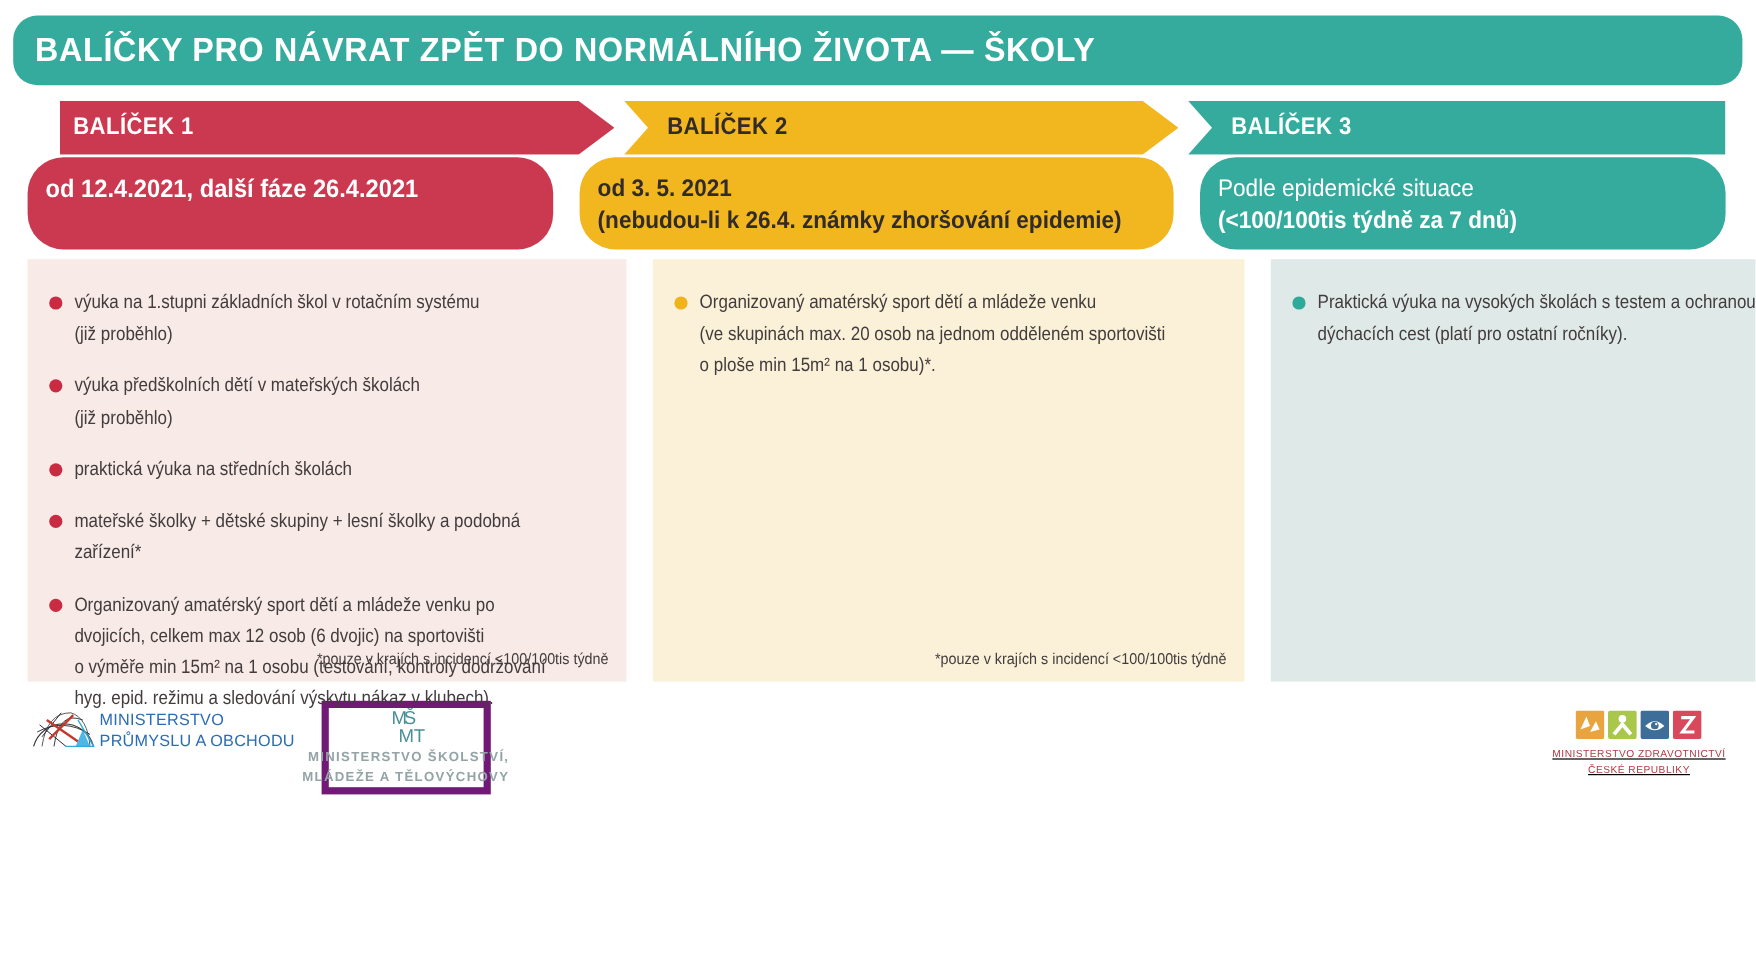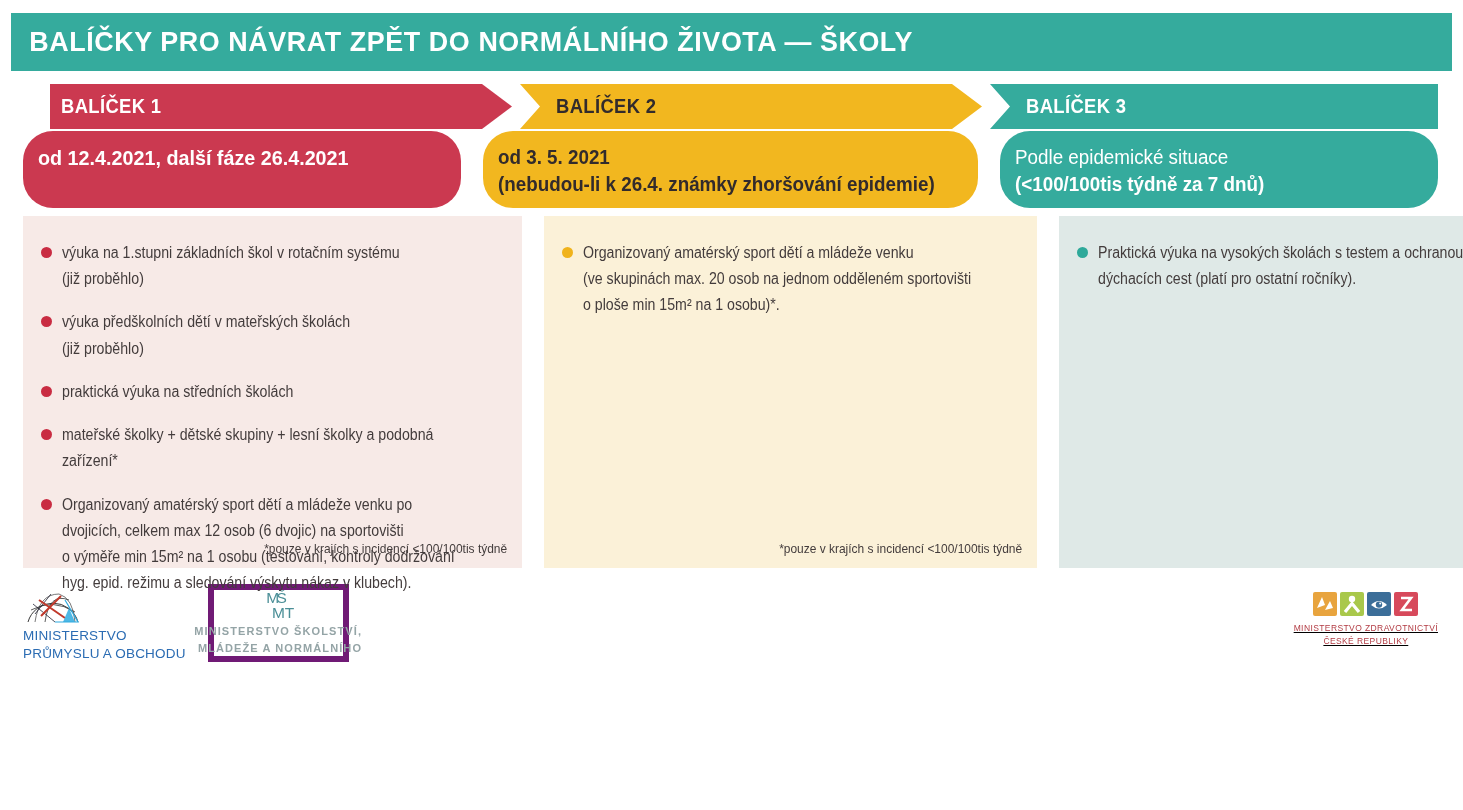--- a/index.html
+++ b/index.html
@@ -4,21 +4,21 @@
 <style>
   html,body { margin:0; padding:0; background:#fff; }
   .page {
     position:relative; width:1463px; height:810px; background:#fff; overflow:hidden;
     font-family:"Liberation Sans", sans-serif;
   }
 
   
   .title-bar {
     margin:13px 11px 0 11px; height:58px; background:var(--teal,#35ab9d);
-    display:flex; align-items:center;
+    display:flex; align-items:center;border-radius:20px;
   }
   .title-bar h1 {
     margin:0; padding-left:19px; font-size:28px; font-weight:800; color:#fff;
     letter-spacing:0.6px; white-space:nowrap; transform:scaleX(0.96); transform-origin:0 50%;
   }
 
   
   .cols { display:grid; grid-template-columns:1fr 1fr 1fr; column-gap:22px; margin:0 25px 0 23px; }
 
   
@@ -58,21 +58,21 @@
   .content-2 .dot { background:var(--dot_yellow,#f0b31c); }
   .content-3 .dot { background:var(--dot_teal,#2ea99a); }
   .bullet-text { font-size:16px; line-height:1.64; color:var(--text_dark,#433c3c);
     white-space:pre; transform:scaleX(0.885); transform-origin:0 0; }
   .footnote { position:absolute; right:15px; bottom:12px; font-size:13px; color:var(--text_dark,#433c3c);
     white-space:nowrap; transform:scaleX(0.92); transform-origin:100% 50%; }
 
   
   .footer { margin:0 25px 0 23px; height:103px; box-sizing:border-box; padding-top:16px;
     display:flex; align-items:flex-start; }
-  .mpo { display:flex; flex-direction:column; margin-top:4px; }
+  .mpo { display:flex; flex-direction:row; margin-top:4px; }
   .mpo-text { margin-top:3px; color:var(--mpo_blue,#2b6cb3); font-size:13.5px; line-height:1.3; letter-spacing:0.2px; white-space:nowrap; }
   .msmt { margin-left:22px; width:141px; height:78px; box-sizing:border-box; background:#fff;
     border:6px solid #701a75; display:flex; flex-direction:column; align-items:center; justify-content:center; }
   .msmt-text { text-align:right; color:var(--msmt_gray,#94a4a6); font-size:11px; letter-spacing:1.1px; line-height:1.5; margin-top:2px; white-space:nowrap;font-weight:bold; }
   .spacer { flex:1; }
   .tecka { position:relative; margin-top:14px; }
   .tecka-circle { position:absolute; top:-16px; right:-12px; width:64px; height:64px; border-radius:50%;
     background:var(--tecka_yellow,#f2b31c); }
   .tecka-line { position:relative; font-size:24px; font-weight:800; color:var(--tecka_black,#221f1f);
     line-height:1.22; white-space:nowrap; transform:scaleX(0.88); transform-origin:0 50%; }
@@ -191,21 +191,21 @@
       </div>
     </div>
 
     <div class="msmt">
       <svg width="64" height="42" viewBox="0 0 64 42">
         <text x="16" y="18" font-size="21" fill="var(--msmt_teal,#4b8f97)" font-family="Liberation Sans, sans-serif" textLength="28">MŠ</text>
         <text x="24" y="38" font-size="21" fill="var(--msmt_teal,#4b8f97)" font-family="Liberation Sans, sans-serif" textLength="30">MT</text>
       </svg>
       <div class="msmt-text">
         <div>MINISTERSTVO ŠKOLSTVÍ,</div>
-        <div>MLÁDEŽE A NORMÁLNÍHO</div>
+        <div>MLÁDEŽE A TĚLOVÝCHOVY</div>
       </div>
     </div>
 
     <div class="spacer"></div>
 
 
     <div class="mz">
       <div class="mz-tiles">
         <svg width="24" height="24" viewBox="0 0 24 24">
           <rect width="24" height="24" rx="2" fill="#e8a43e"></rect>

